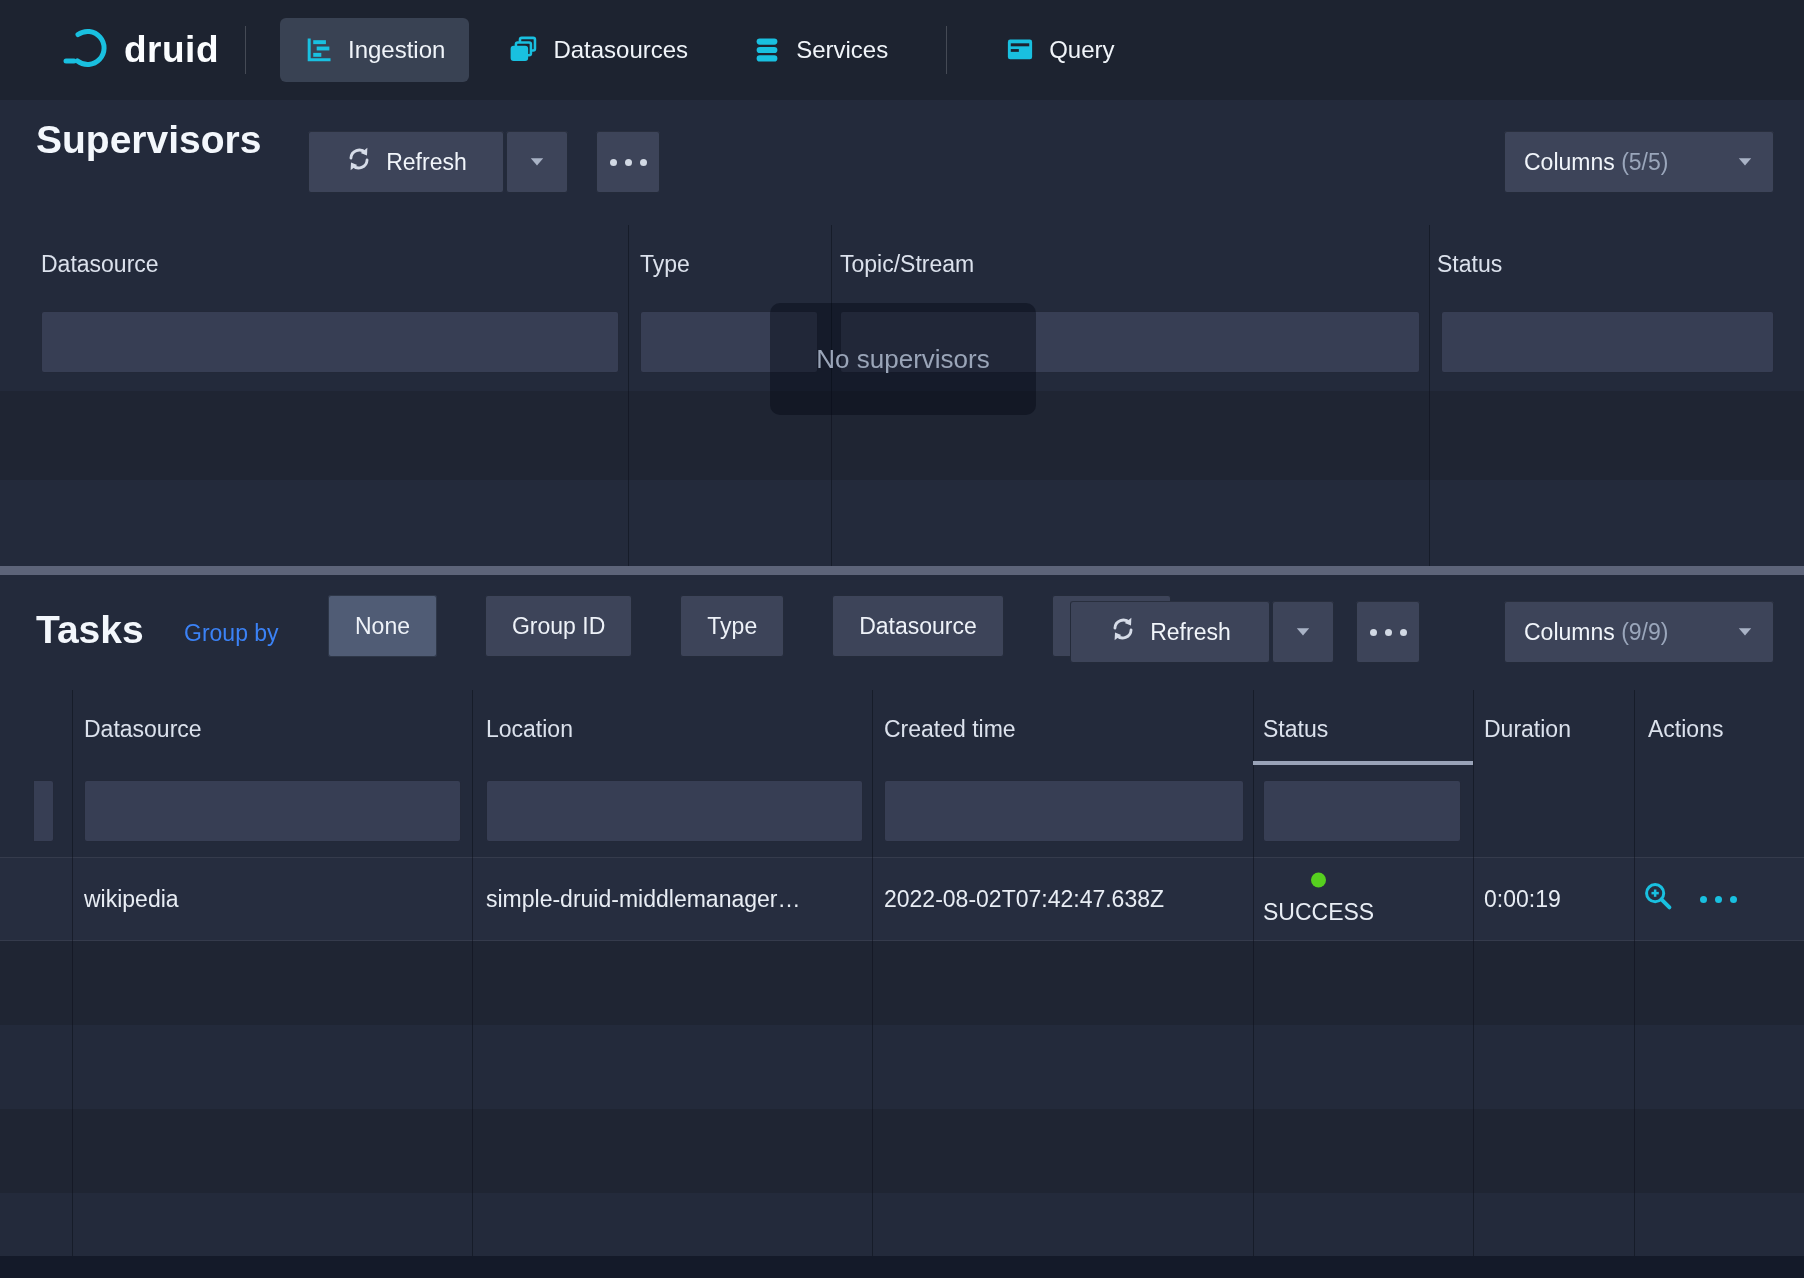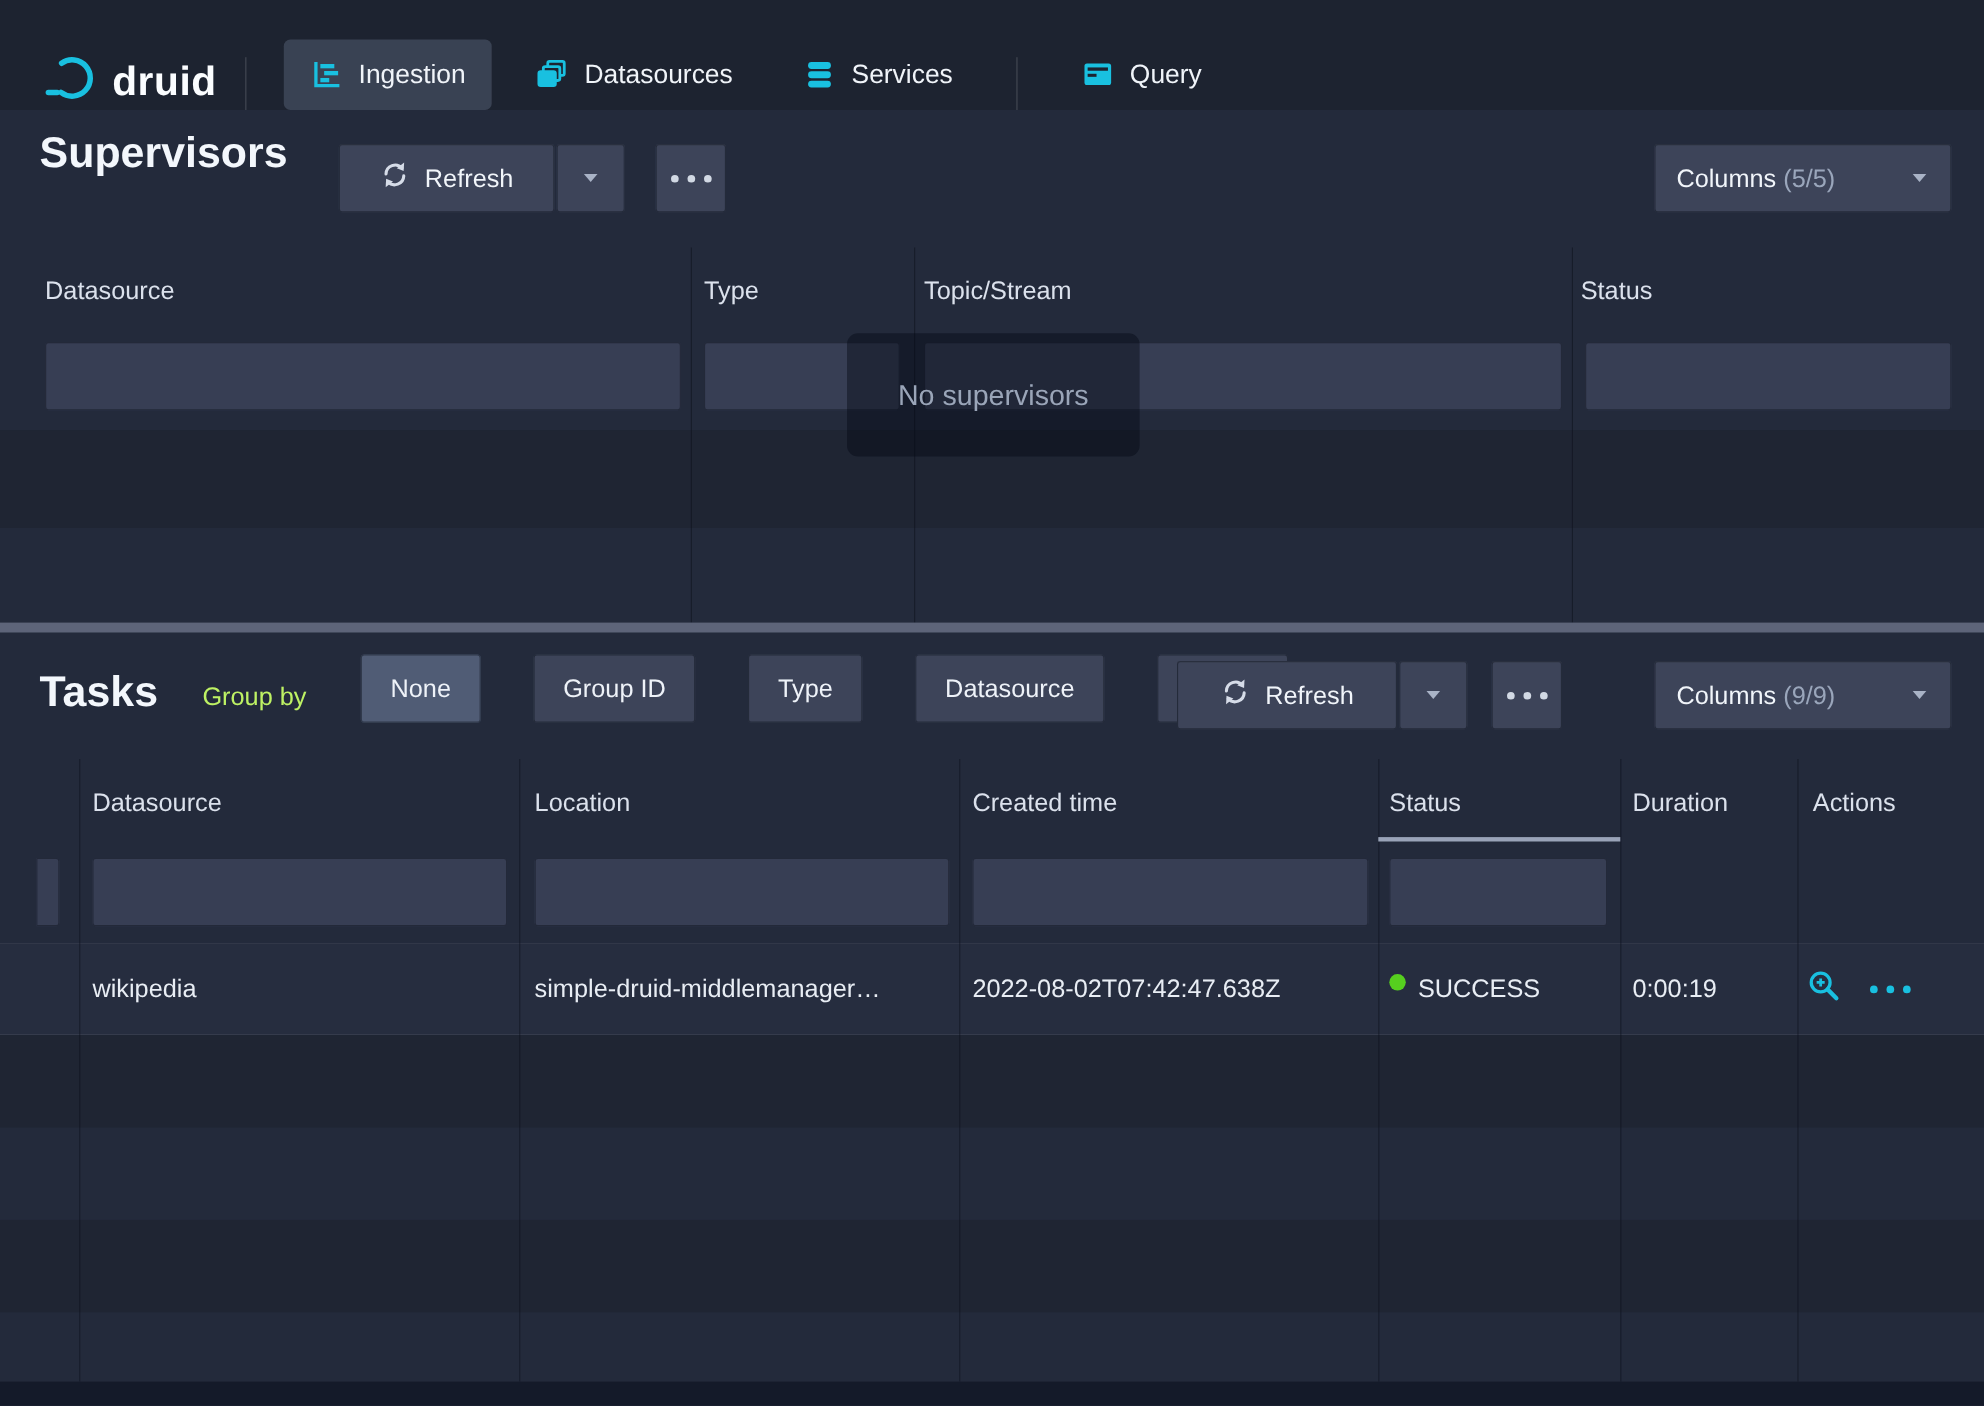--- a/index.html
+++ b/index.html
@@ -1,21 +1,21 @@
 <!DOCTYPE html>
 <html><head>
 <meta charset="utf-8">
 <style>
   * { margin:0; padding:0; box-sizing:border-box; font-family:"Liberation Sans", sans-serif; }
   html,body { background:#1a2030; }
   .app{ position:relative; width:1804px; height:1278px; background:#232a3b; overflow:hidden; color:#e8edf4; }
 
   
   .navbar{ position:absolute; left:0; top:0; width:1804px; height:100px; background:#1d2330;
-           display:flex; align-items:flex-end; padding:0 40px; }
+           display:flex; align-items:center; padding:0 62px; }
   .logo{ display:flex; align-items:center; gap:14px; }
   .logo-text{ font-size:37px; font-weight:600; color:#fbfdff; letter-spacing:.5px; }
   .nav-divider{ width:1px; height:48px; background:rgba(255,255,255,.18); margin:0 26px; }
   .nav-item{ display:flex; align-items:center; gap:14px; font-size:24px; color:#f0f4f9;
              height:64px; padding:0 24px; border-radius:6px; cursor:pointer; margin:0 8px; }
   .nav-item.active{ background:rgba(143,158,188,.25); }
   .nav-item svg{ display:block; }
 
   
   .btn{ position:absolute; height:62px; background:#3d4459; border-radius:3px; color:#f1f5fa;
@@ -28,42 +28,42 @@
   .dots.cyan i{ background:#19c0e0; }
 
   .seg-group{ position:absolute; display:flex; gap:2px; }
   .seg{ height:62px; padding:0 27px; font-size:23px; color:#eef2f8; background:#3d4459;
         display:flex; align-items:center; border-radius:3px; cursor:pointer;
         box-shadow: inset 0 0 0 1px rgba(12,17,28,.5); }
   .seg.active{ background:#505c75; }
 
   
   .section-title{ position:absolute; font-size:39px; font-weight:700; color:#f3f7fc; }
-  .label{ position:absolute; font-size:23px; color:#bef264; }
+  .label{ position:absolute; font-size:23px; color:#3b82f6; }
 
   
   .tbl{ position:absolute; left:0; width:1804px; }
   .hcell{ position:absolute; font-size:23px; color:#dbe1ec; cursor:pointer; white-space:nowrap; }
   .vline{ position:absolute; width:1px; background:rgba(12,17,28,.55); z-index:3; }
   .stripe{ position:absolute; left:0; width:1804px; background:#1f2533; z-index:1; }
   .row{ position:absolute; left:0; width:1804px; z-index:2;padding-left:28px; }
   .cell{ position:absolute; top:50%; transform:translateY(-50%); font-size:23px; color:#e8edf4; white-space:nowrap; }
   .filter{ position:absolute; height:62px; background:#373e54; border:none; border-radius:3px;
            box-shadow: inset 0 0 0 1px rgba(10,15,25,.45); outline:none; color:#e8edf4;
            font-size:22px; padding:0 14px; z-index:4; }
   .sort-underline{ position:absolute; height:4px; background:#99a3b8; z-index:4; }
 
   .empty-box{ position:absolute; background:rgba(3,8,18,.42); border-radius:10px; z-index:6;
               display:flex; align-items:center; justify-content:center; font-size:26px; color:#9aa5b8; }
 
   .section-divider{ position:absolute; left:0; width:1804px; height:9px; background:#5d6479; z-index:7; }
   .bottom-bar{ position:absolute; left:0; top:1256px; width:1804px; height:22px; background:#141a29; z-index:5; }
 
   .status-dot{ width:15px; height:15px; border-radius:50%; background:#56cf1f; display:inline-block; }
-  .status-cell{ display:flex; align-items:flex-start; gap:11px; }
+  .status-cell{ display:flex; align-items:center; gap:11px;flex-direction:column; }
   .action-icons{ display:flex; align-items:center; gap:22px; }
 </style>
 </head>
 <body>
 
 <div class="app">
 
   <div class="navbar">
     <div class="logo">
       <span>

